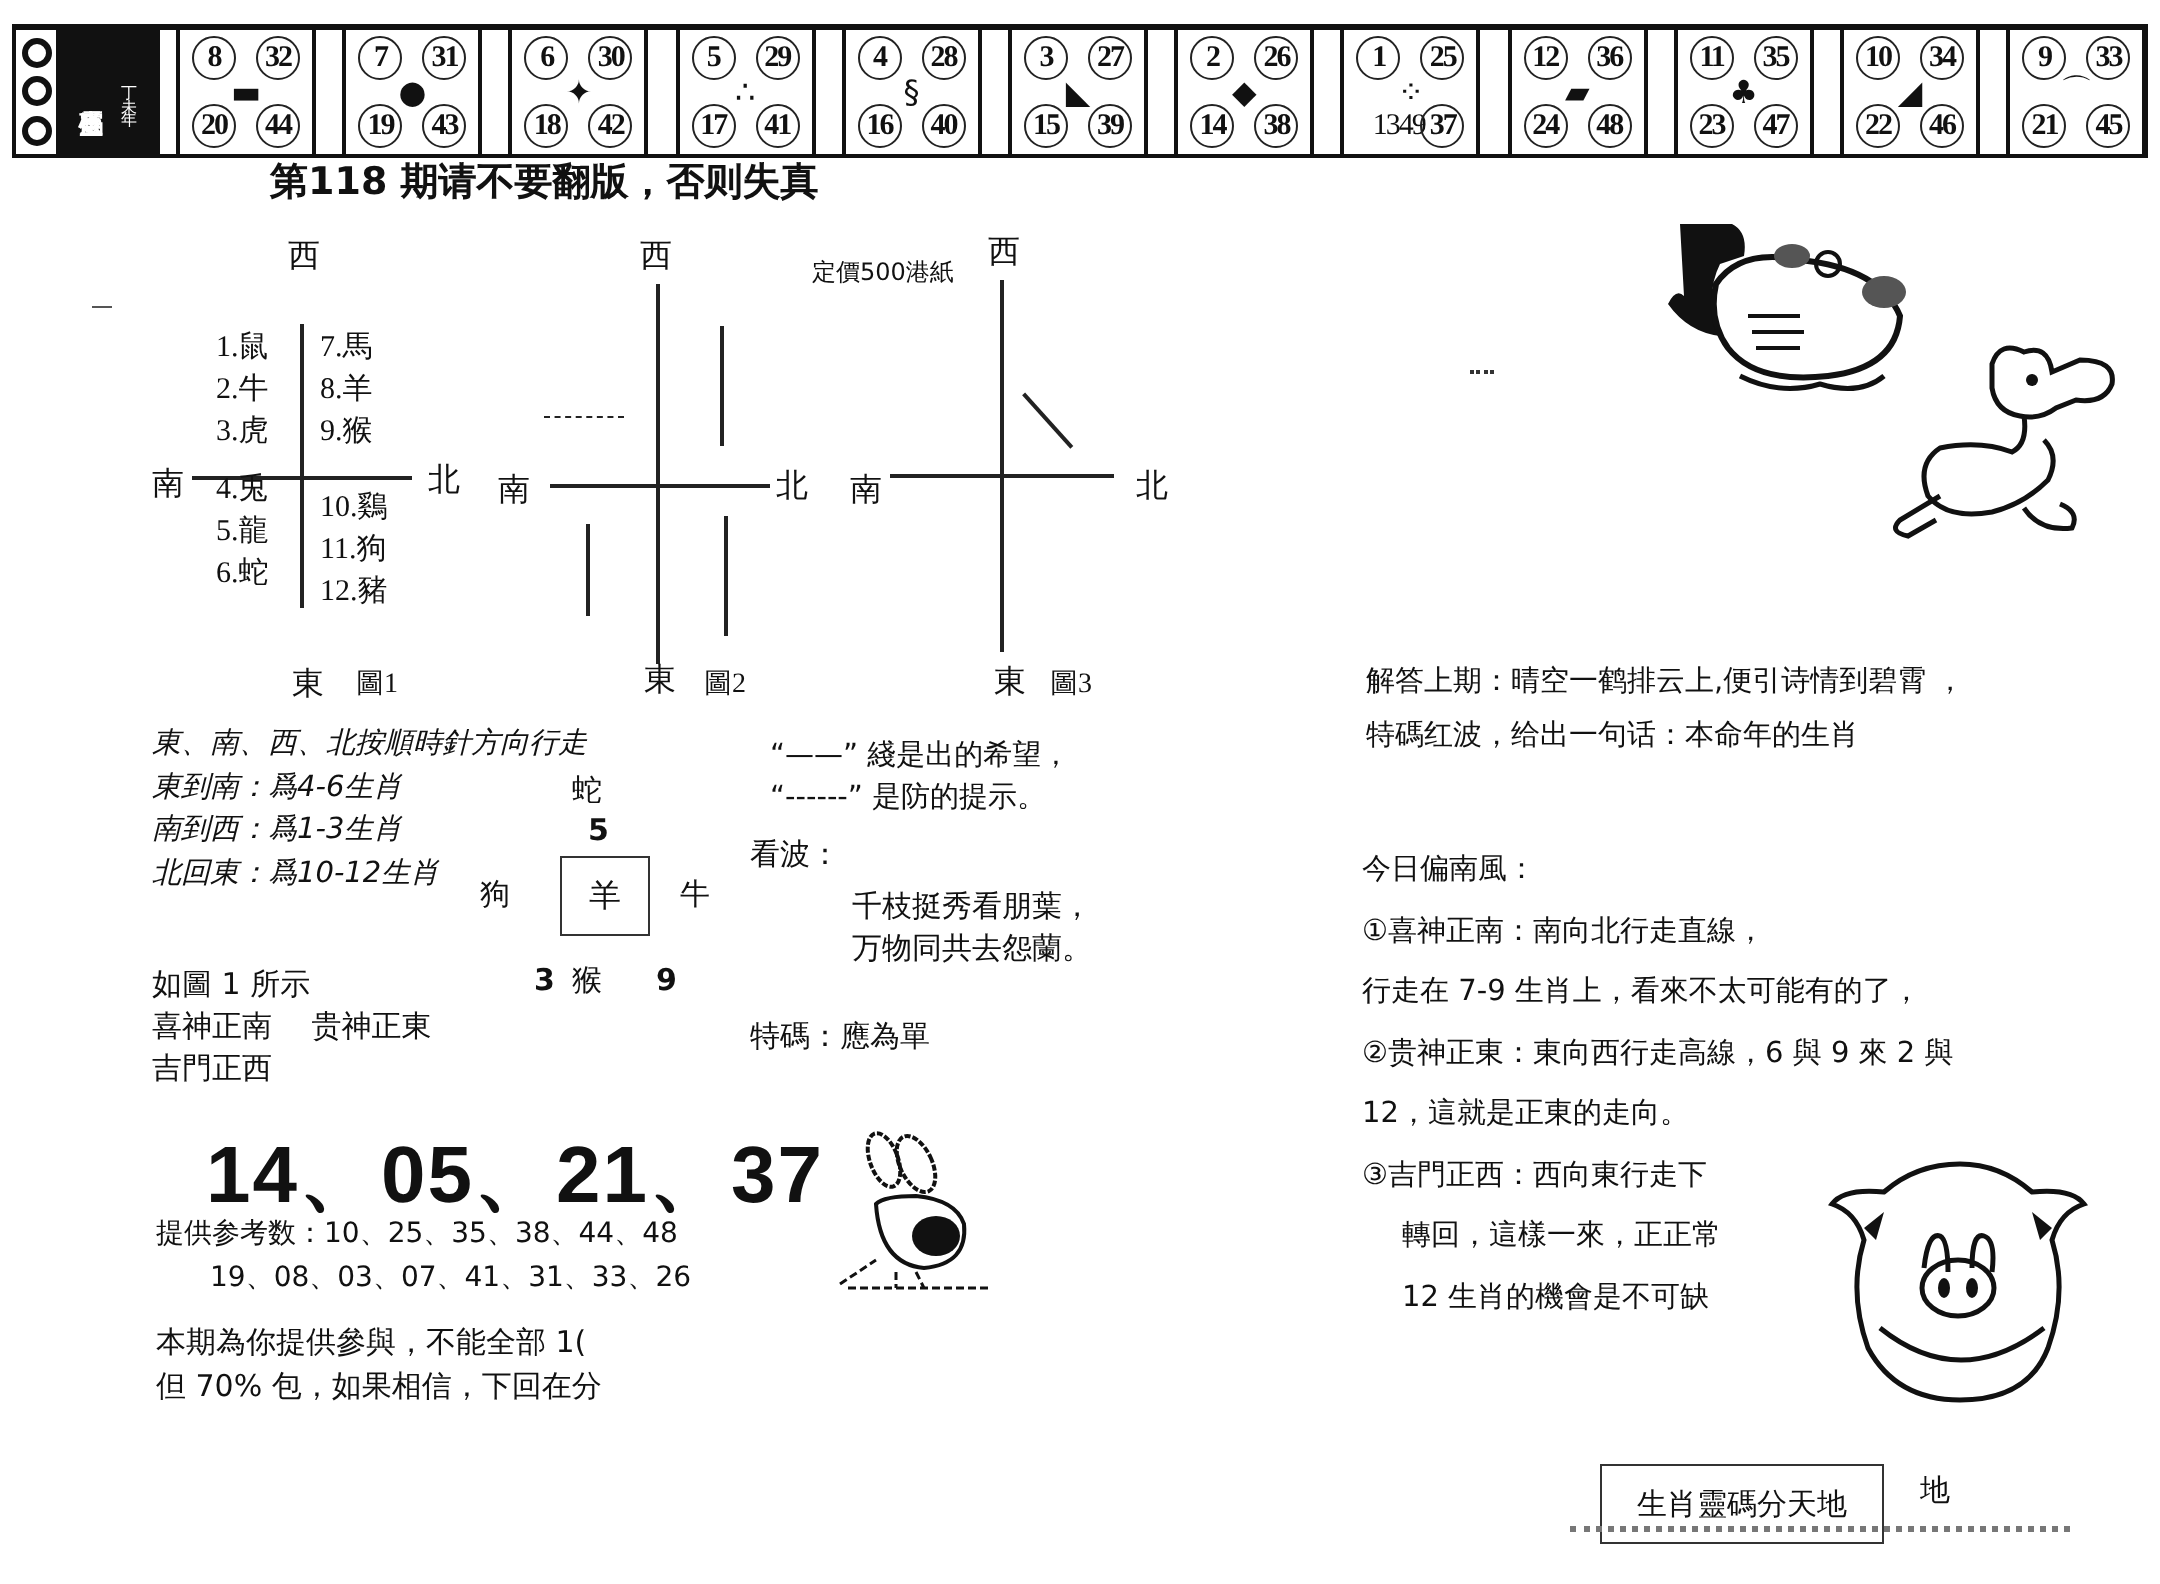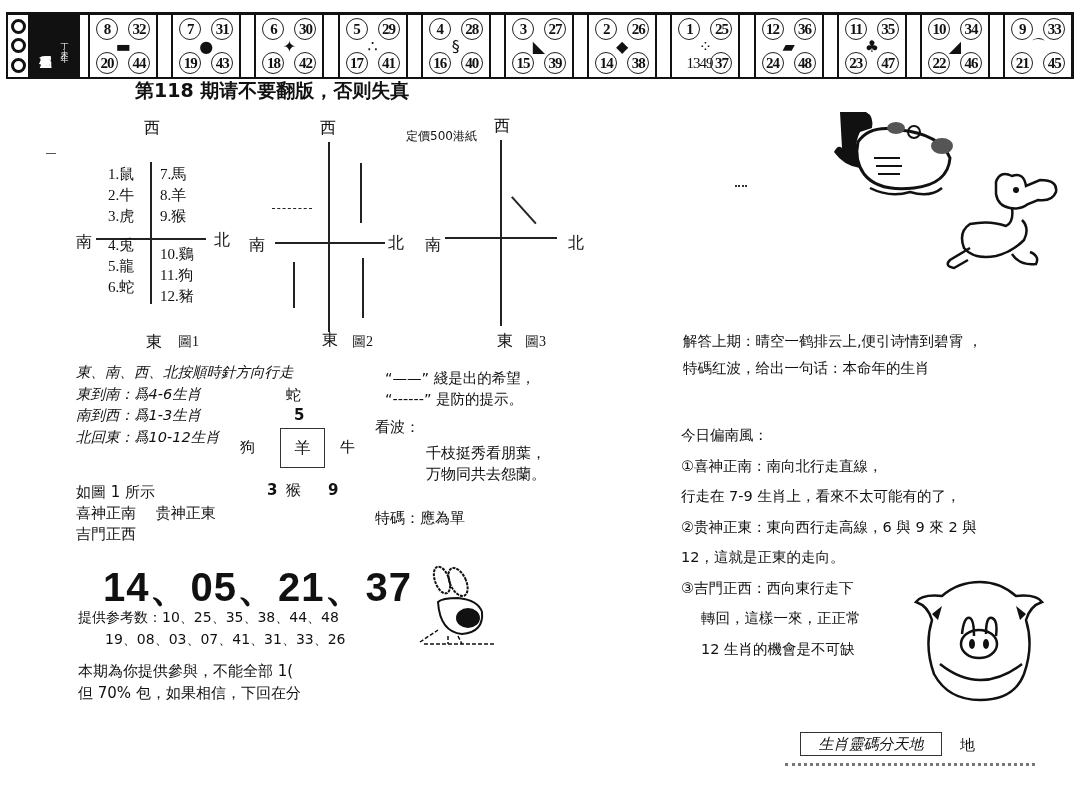--- a/index.html
+++ b/index.html
@@ -50,21 +50,21 @@
 
   .bignums { left: 103px; top: 560px; font-size: 40px; font-weight: bold; letter-spacing: 1px; font-family: "Liberation Sans", sans-serif; }
   .ref { left: 78px; top: 606px; font-size: 14px; line-height: 22px; white-space: nowrap; }
   .ref .row2 { padding-left: 27px; }
   .note { left: 78px; top: 660px; font-size: 15px; line-height: 22px; white-space: nowrap; }
 
   
   .answer { left: 683px; top: 328px; font-size: 14.5px; line-height: 27px; white-space: nowrap; }
   .today { left: 663px; top: 420px; font-size: 14.5px; line-height: 30.5px; white-space: nowrap; margin-left: 18px; }
   .today .ind { padding-left: 20px; }
-  .stamp { left: 800px; top: 732px; width: 142px; height: 24px; border: 1.5px solid #333; font-size: 15px; display: flex; align-items: center; justify-content: center; font-style: italic; }
+  .stamp { left: 800px; top: 732px; width: 142px; height: 40px; border: 1.5px solid #333; font-size: 15px; display: flex; align-items: center; justify-content: center; }
   .stamp-side { left: 960px; top: 736px; font-size: 15px; }
   .footer-faded { left: 785px; top: 763px; width: 250px; height: 6px; border-top: 3px dotted #777; }
 
   .ink { position: absolute; }
 </style>
 </head>
 <body>
 
 <div class="banner">
   <div class="rings">

